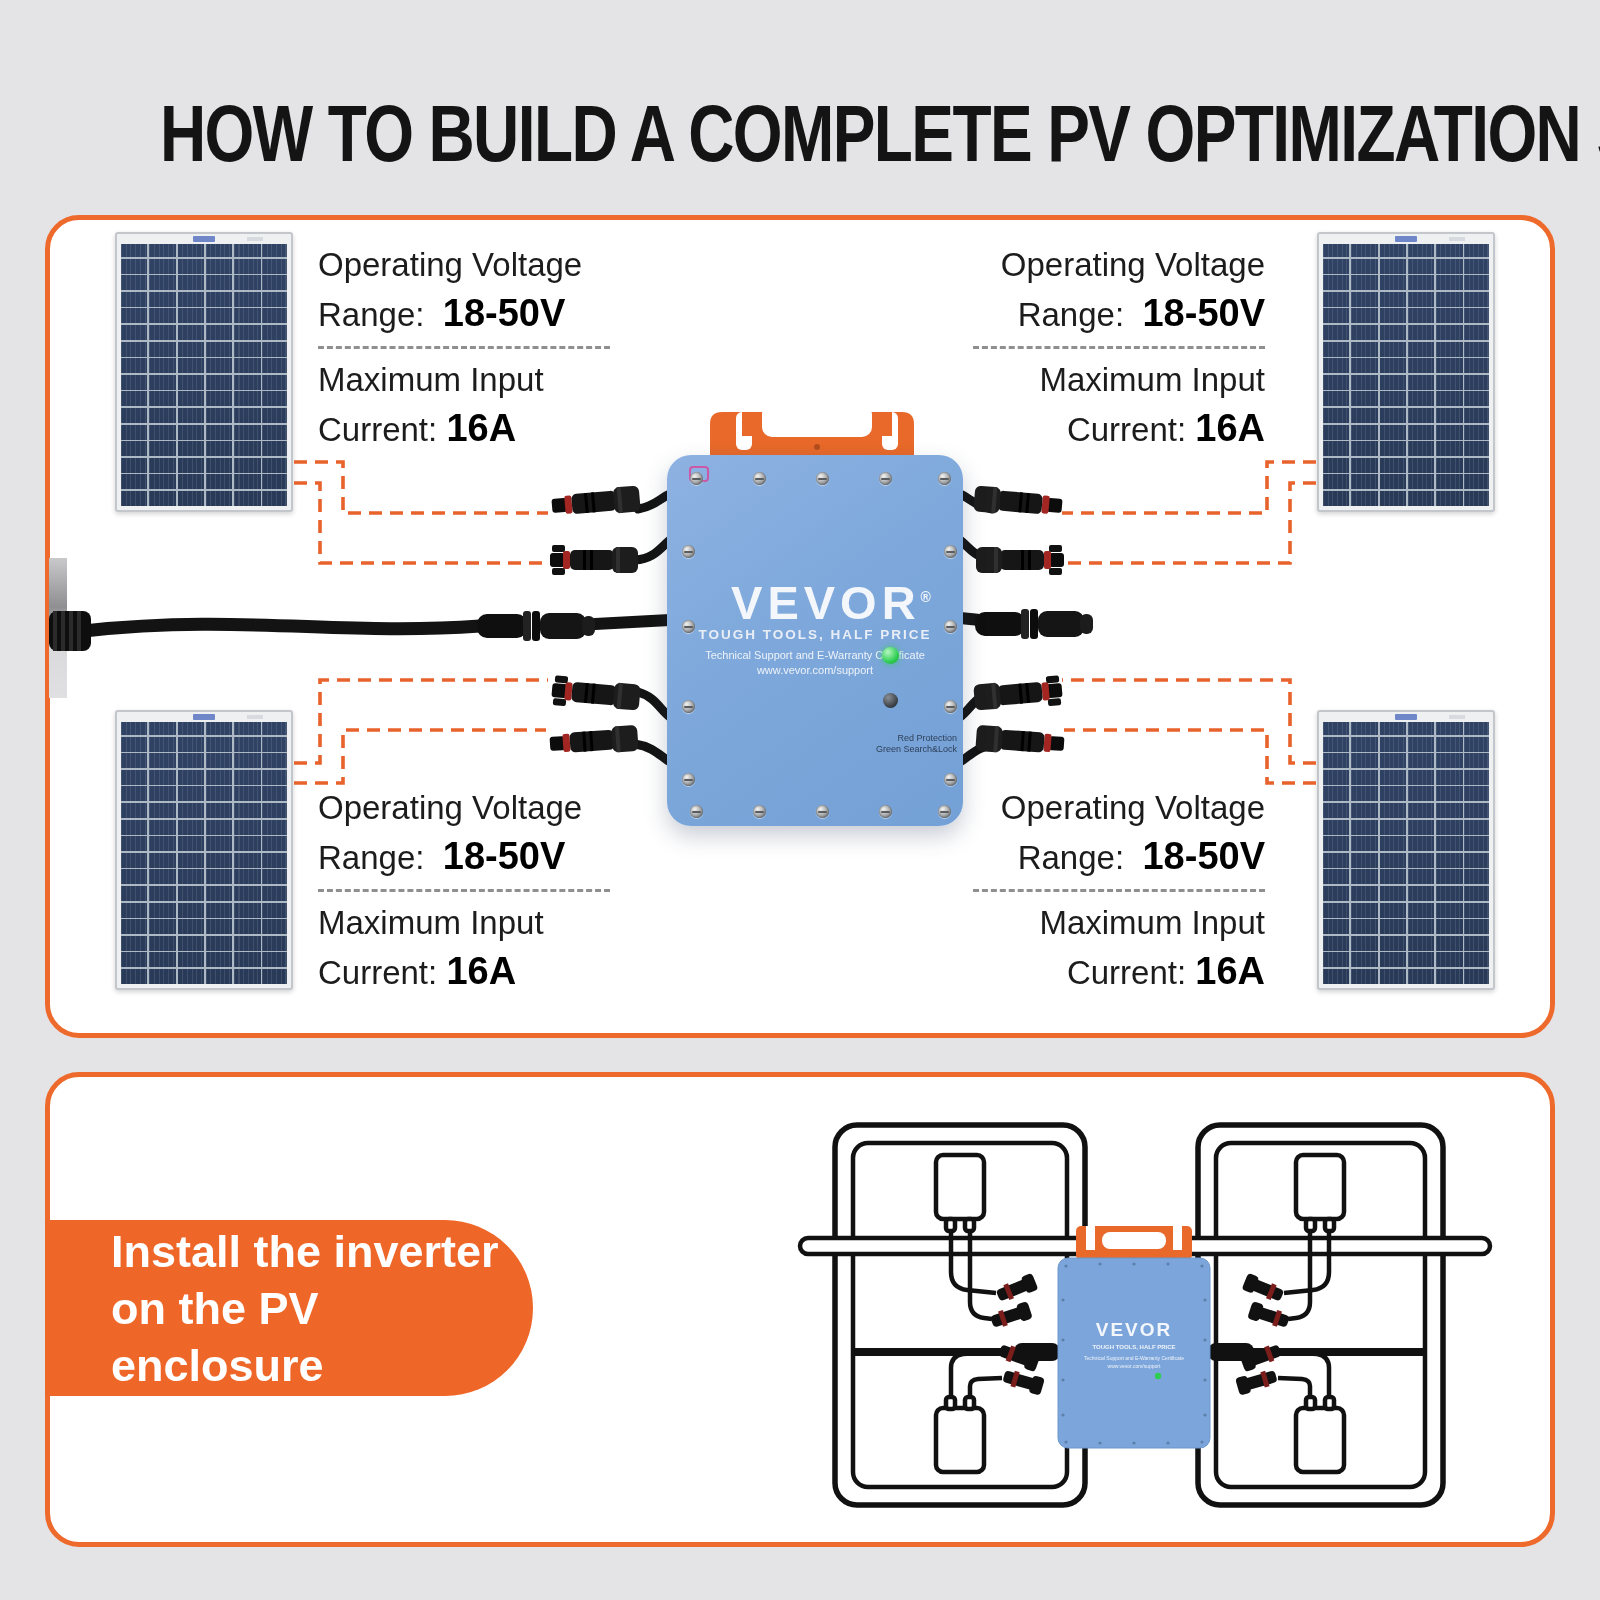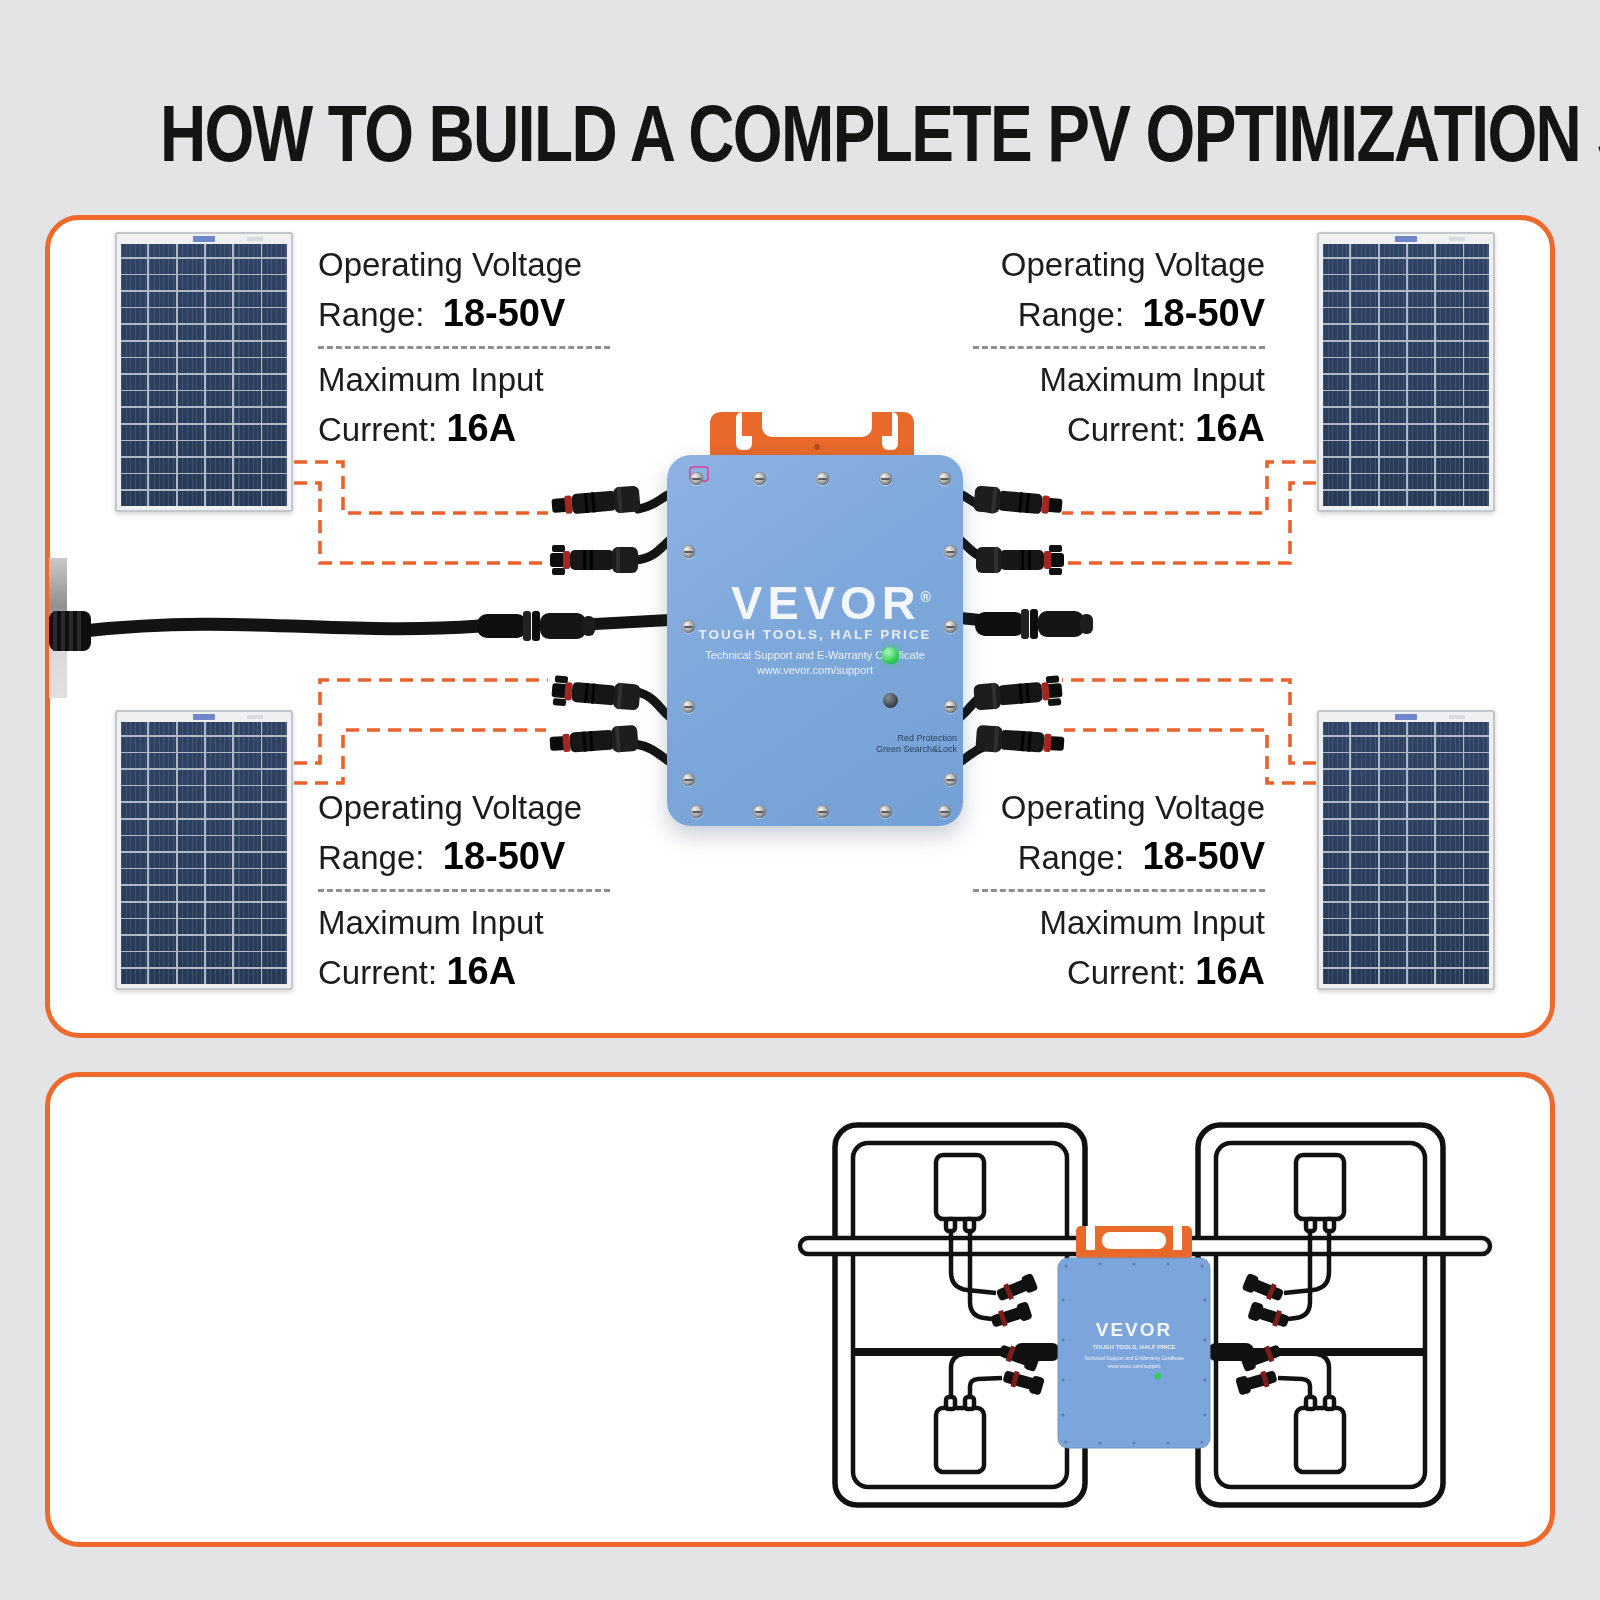--- a/index.html
+++ b/index.html
@@ -248,20 +248,24 @@
         <div class="screw" style="left: 277px; top: 165px;"></div>
         <div class="screw" style="left: 15px; top: 245px;"></div>
         <div class="screw" style="left: 277px; top: 245px;"></div>
         <div class="screw" style="left: 15px; top: 318px;"></div>
         <div class="screw" style="left: 277px; top: 318px;"></div>
       </div>
   </div>
 
   <div id="panel2" class="abs panel"></div>
 
+  <div id="badge" class="abs">
+    <div>Install the inverter</div>
+    <div>on the PV enclosure</div>
+  </div>
 
   <svg class="abs" style="left:45px;top:1072px;" width="1510" height="475" viewBox="45 1072 1510 475">
     <defs>
       <g id="m2">
         <rect x="0" y="-6" width="36" height="12" rx="4" fill="#111"></rect>
         <rect x="9" y="-8" width="5" height="16" fill="#7a1d1b"></rect>
         <rect x="28" y="-9" width="12" height="18" rx="4" fill="#111"></rect>
       </g>
     </defs>
 

